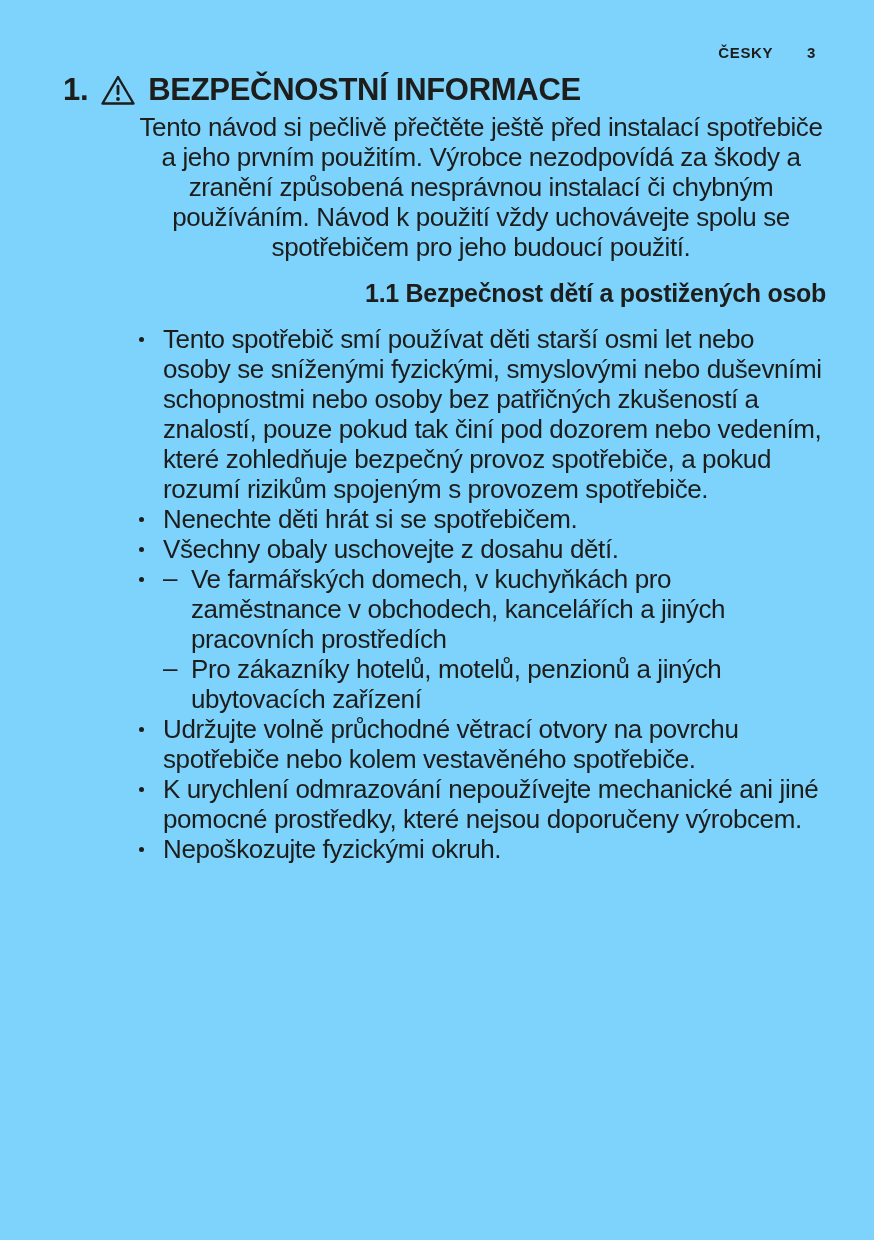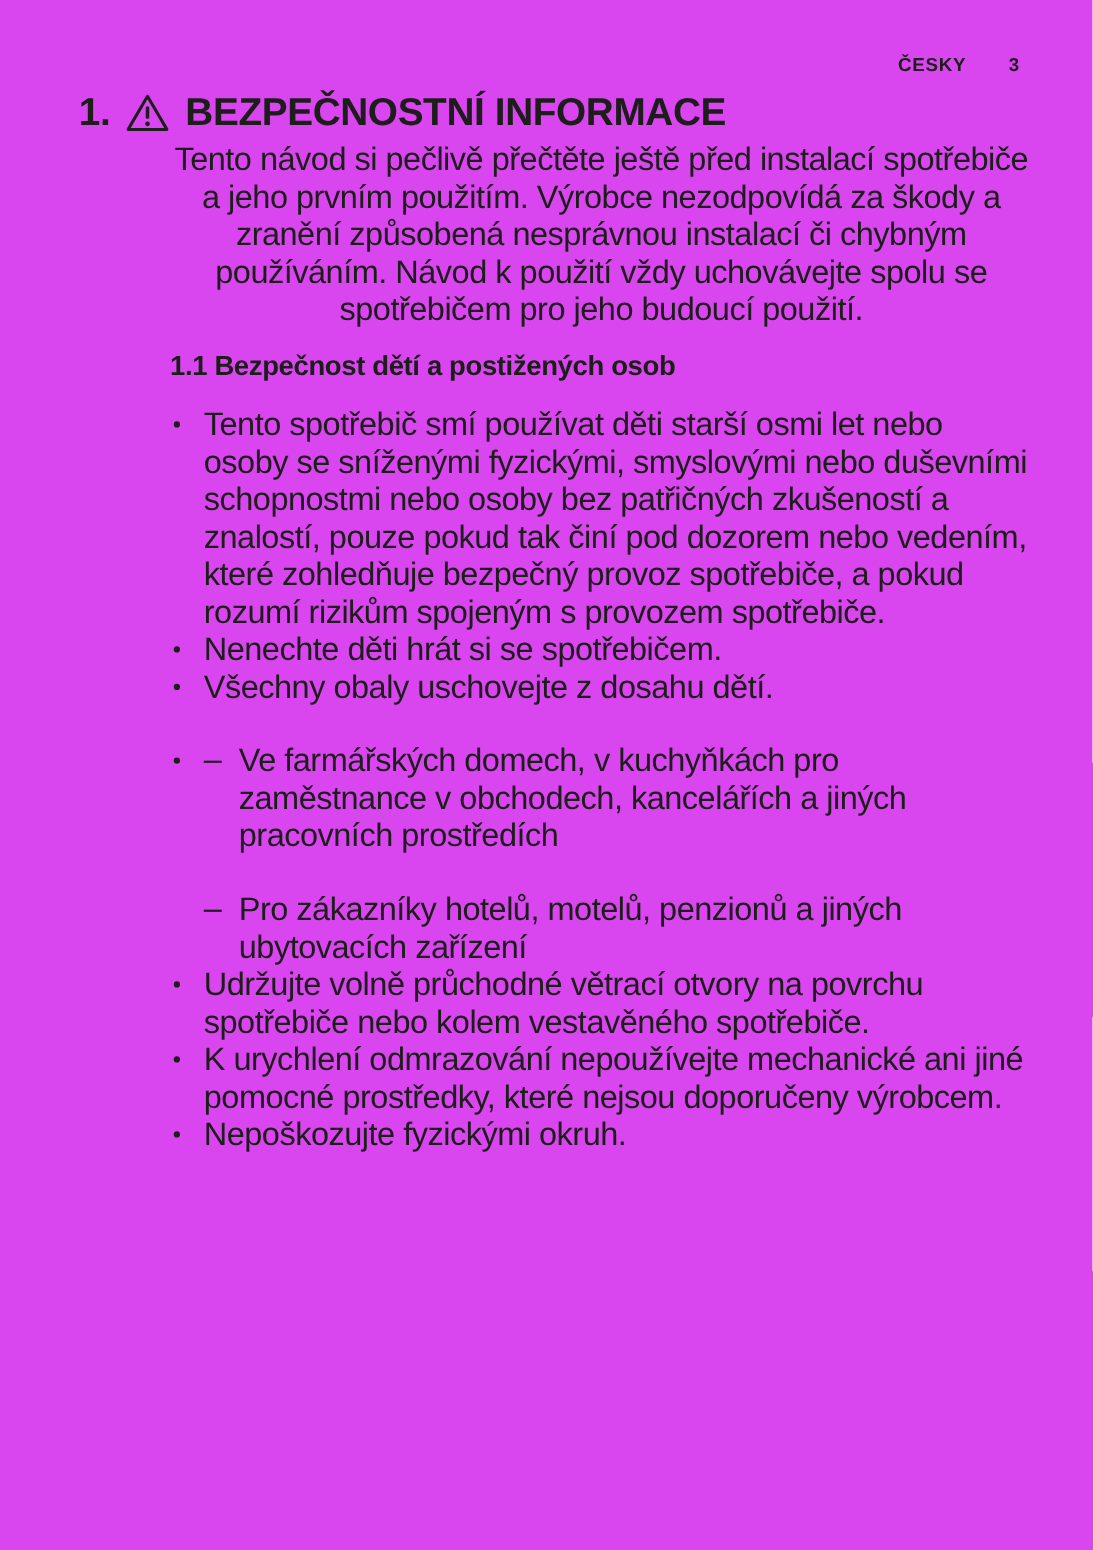--- a/index.html
+++ b/index.html
@@ -4,21 +4,21 @@
 <style>
   html, body {
     margin: 0;
     padding: 0;
     background: #ffffff;
   }
   .page {
     position: relative;
     width: 874px;
     height: 1240px;
-    background: #d946ef;
+    background: #7dd3fc;
     color: #1d1d1b;
     font-family: "Liberation Sans", sans-serif;
     overflow: hidden;
   }
   .page-header {
     position: absolute;
     top: 44px;
     right: 58px;
     display: flex;
     align-items: baseline;
@@ -54,24 +54,25 @@
     font-size: 26px;
     line-height: 30px;
     letter-spacing: -0.4px;
   }
   .content p.intro {
     margin: 0 0 0 0;
     text-align: center;
   }
   h2.section-heading {
     margin: 16px 0 16px 0;
-    font-size: 22px;
+    font-size: 25px;
     font-weight: bold;
     letter-spacing: -0.3px;
     white-space: nowrap;
+    text-align: right;
   }
   ul.bullet-list {
     list-style: none;
     margin: 0;
     padding: 0;
   }
   ul.bullet-list > li {
     position: relative;
     padding-left: 27px;
   }
@@ -86,21 +87,20 @@
     background: #1d1d1b;
   }
   ul.sublist {
     list-style: none;
     margin: 0;
     padding: 0;
   }
   ul.sublist > li {
     position: relative;
     padding-left: 28px;
-    margin-top: 29px;
   }
   ul.sublist > li::before {
     content: "\2013";
     position: absolute;
     left: 0;
     top: -1px;
   }
 </style>
 </head>
 <body>

